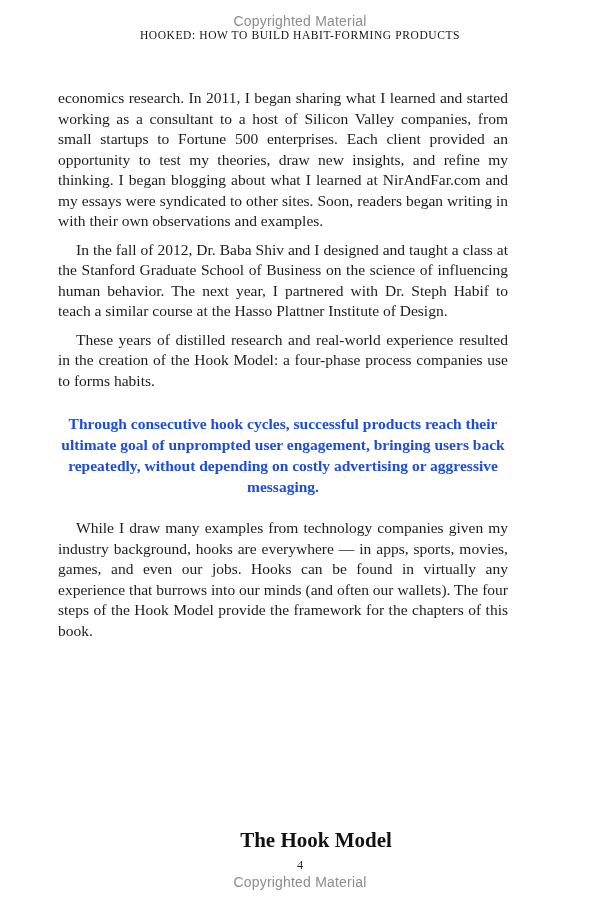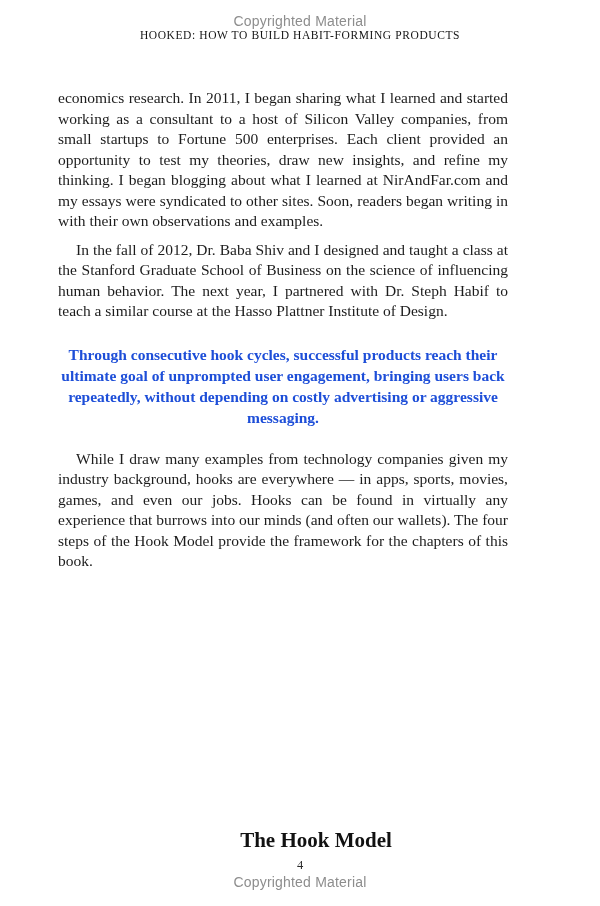--- a/index.html
+++ b/index.html
@@ -94,20 +94,21 @@
 
 <div class="page">
 
   <div class="copyright top">Copyrighted Material</div>
 
   <div class="running-header">HOOKED: HOW TO BUILD HABIT-FORMING PRODUCTS</div>
 
   <div class="body-text">
     <p class="para no-indent">economics research. In 2011, I began sharing what I learned and started working as a consultant to a host of Silicon Valley companies, from small startups to Fortune 500 enterprises. Each client provided an opportunity to test my theories, draw new insights, and refine my thinking. I began blogging about what I learned at NirAndFar.com and my essays were syndicated to other sites. Soon, readers began writing in with their own observations and examples.</p>
     <p class="para">In the fall of 2012, Dr. Baba Shiv and I designed and taught a class at the Stanford Graduate School of Business on the science of influencing human behavior. The next year, I partnered with Dr. Steph Habif to teach a similar course at the Hasso Plattner Institute of Design.</p>
+    <p class="para">These years of distilled research and real-world experience resulted in the creation of the Hook Model: a four-phase process companies use to forms habits.</p>
     <p class="pull-quote">Through consecutive hook cycles, successful products reach their ultimate goal of unprompted user engagement, bringing users back repeatedly, without depending on costly advertising or aggressive messaging.</p>
     <p class="para">While I draw many examples from technology companies given my industry background, hooks are everywhere — in apps, sports, movies, games, and even our jobs. Hooks can be found in virtually any experience that burrows into our minds (and often our wallets). The four steps of the Hook Model provide the framework for the chapters of this book.</p>
   </div>
 
   <h2 class="section-heading">The Hook Model</h2>
 
   <div class="page-number">4</div>
 
   <div class="copyright bottom">Copyrighted Material</div>
 

